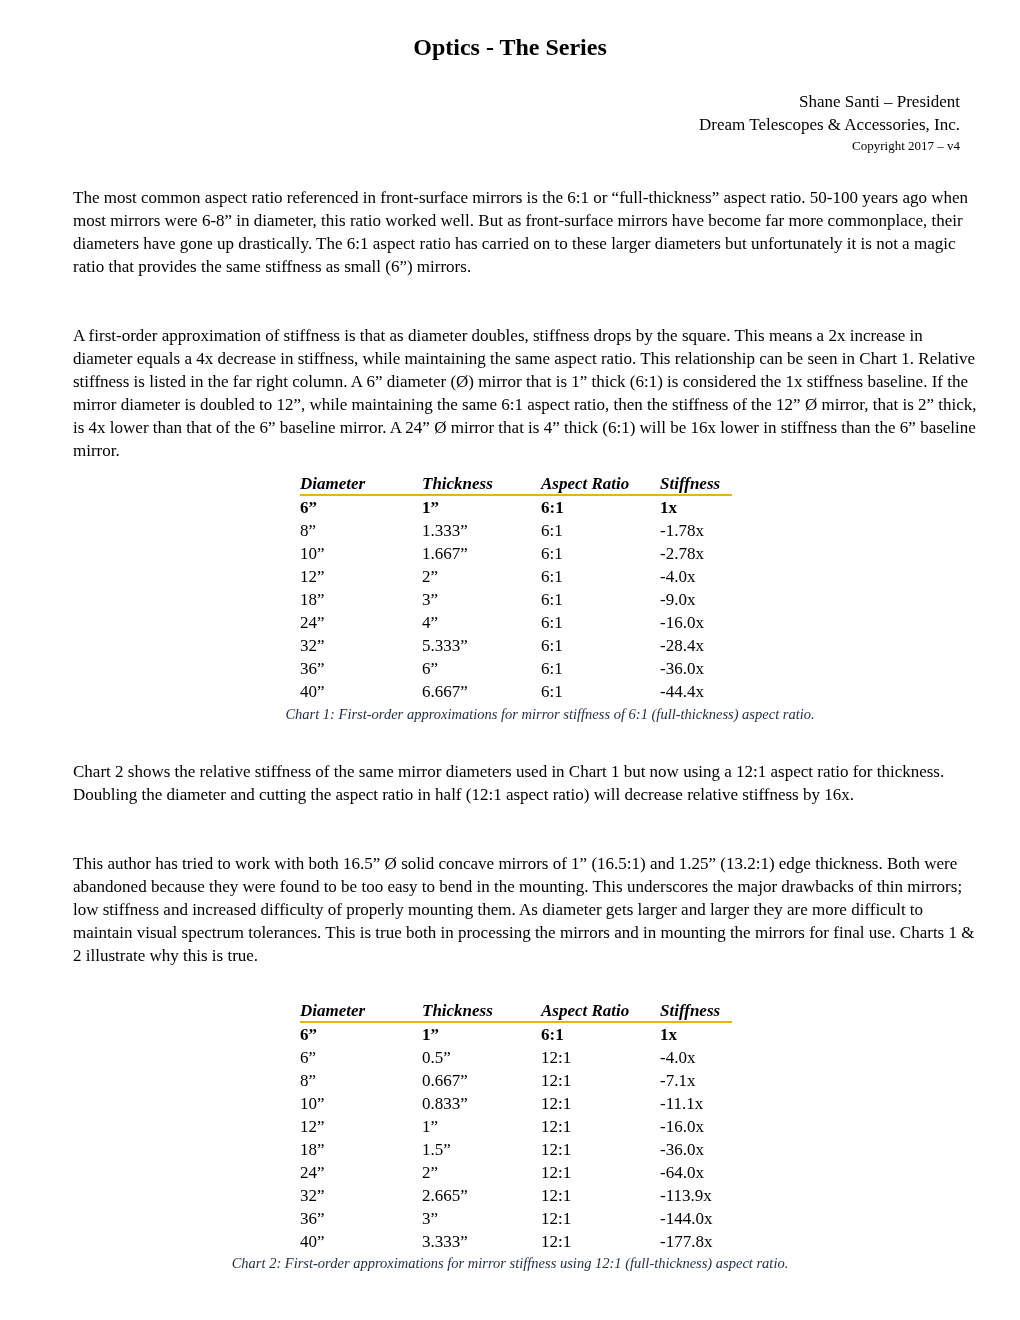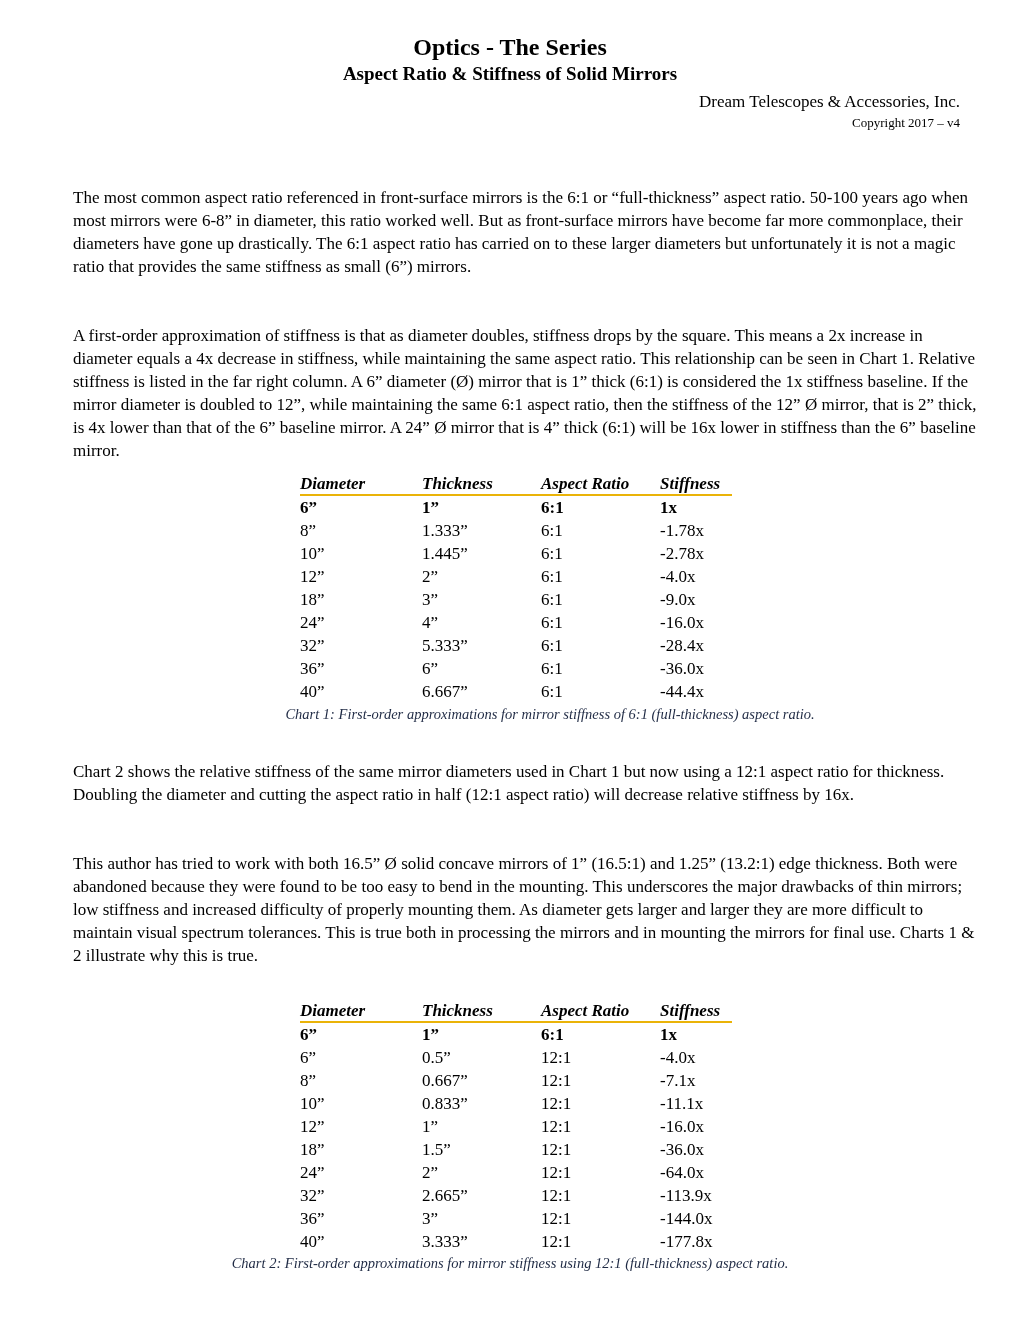--- a/index.html
+++ b/index.html
@@ -44,23 +44,23 @@
   .caption {
     position: absolute; left: 0; width: 1020px; text-align: center;
     font-style: italic; font-size: 14.5px; line-height: 20px; color: #1f2a44;
   }
 </style>
 </head>
 <body>
 
 <div class="page">
   <div class="title">Optics - The Series</div>
-  <div class="subtitle">Aspect Ratio &amp; Stiffness of Solid Mirrors</div>
 
   <div class="author-block">
+    <div class="author-line">Shane Santi – President</div>
     <div class="author-line">Dream Telescopes &amp; Accessories, Inc.</div>
     <div class="copyright">Copyright 2017 – v4</div>
   </div>
 
   <p class="para" style="top:174px;">The most common aspect ratio referenced in front-surface mirrors is the 6:1 or “full-thickness” aspect ratio.  50-100 years ago when most mirrors were 6-8” in diameter, this ratio worked well.  But as front-surface mirrors have become far more commonplace, their diameters have gone up drastically.  The 6:1 aspect ratio has carried on to these larger diameters but unfortunately it is not a magic ratio that provides the same stiffness as small (6”) mirrors.</p>
   <p class="para" style="top:312px;">A first-order approximation of stiffness is that as diameter doubles, stiffness drops by the square.  This means a 2x increase in diameter equals a 4x decrease in stiffness, while maintaining the same aspect ratio.  This relationship can be seen in Chart 1.  Relative stiffness is listed in the far right column.  A 6” diameter (Ø) mirror that is 1” thick (6:1) is considered the 1x stiffness baseline.  If the mirror diameter is doubled to 12”, while maintaining the same 6:1 aspect ratio, then the stiffness of the 12” Ø mirror, that is 2” thick, is 4x lower than that of the 6” baseline mirror.  A 24” Ø mirror that is 4” thick (6:1) will be 16x lower in stiffness than the 6” baseline mirror.</p>
 
   <table class="tbl" style="top:473px;">
     <thead>
       <tr>
@@ -78,21 +78,21 @@
           <td>1x</td>
         </tr>
         <tr>
           <td>8”</td>
           <td>1.333”</td>
           <td>6:1</td>
           <td>-1.78x</td>
         </tr>
         <tr>
           <td>10”</td>
-          <td>1.445”</td>
+          <td>1.667”</td>
           <td>6:1</td>
           <td>-2.78x</td>
         </tr>
         <tr>
           <td>12”</td>
           <td>2”</td>
           <td>6:1</td>
           <td>-4.0x</td>
         </tr>
         <tr>

